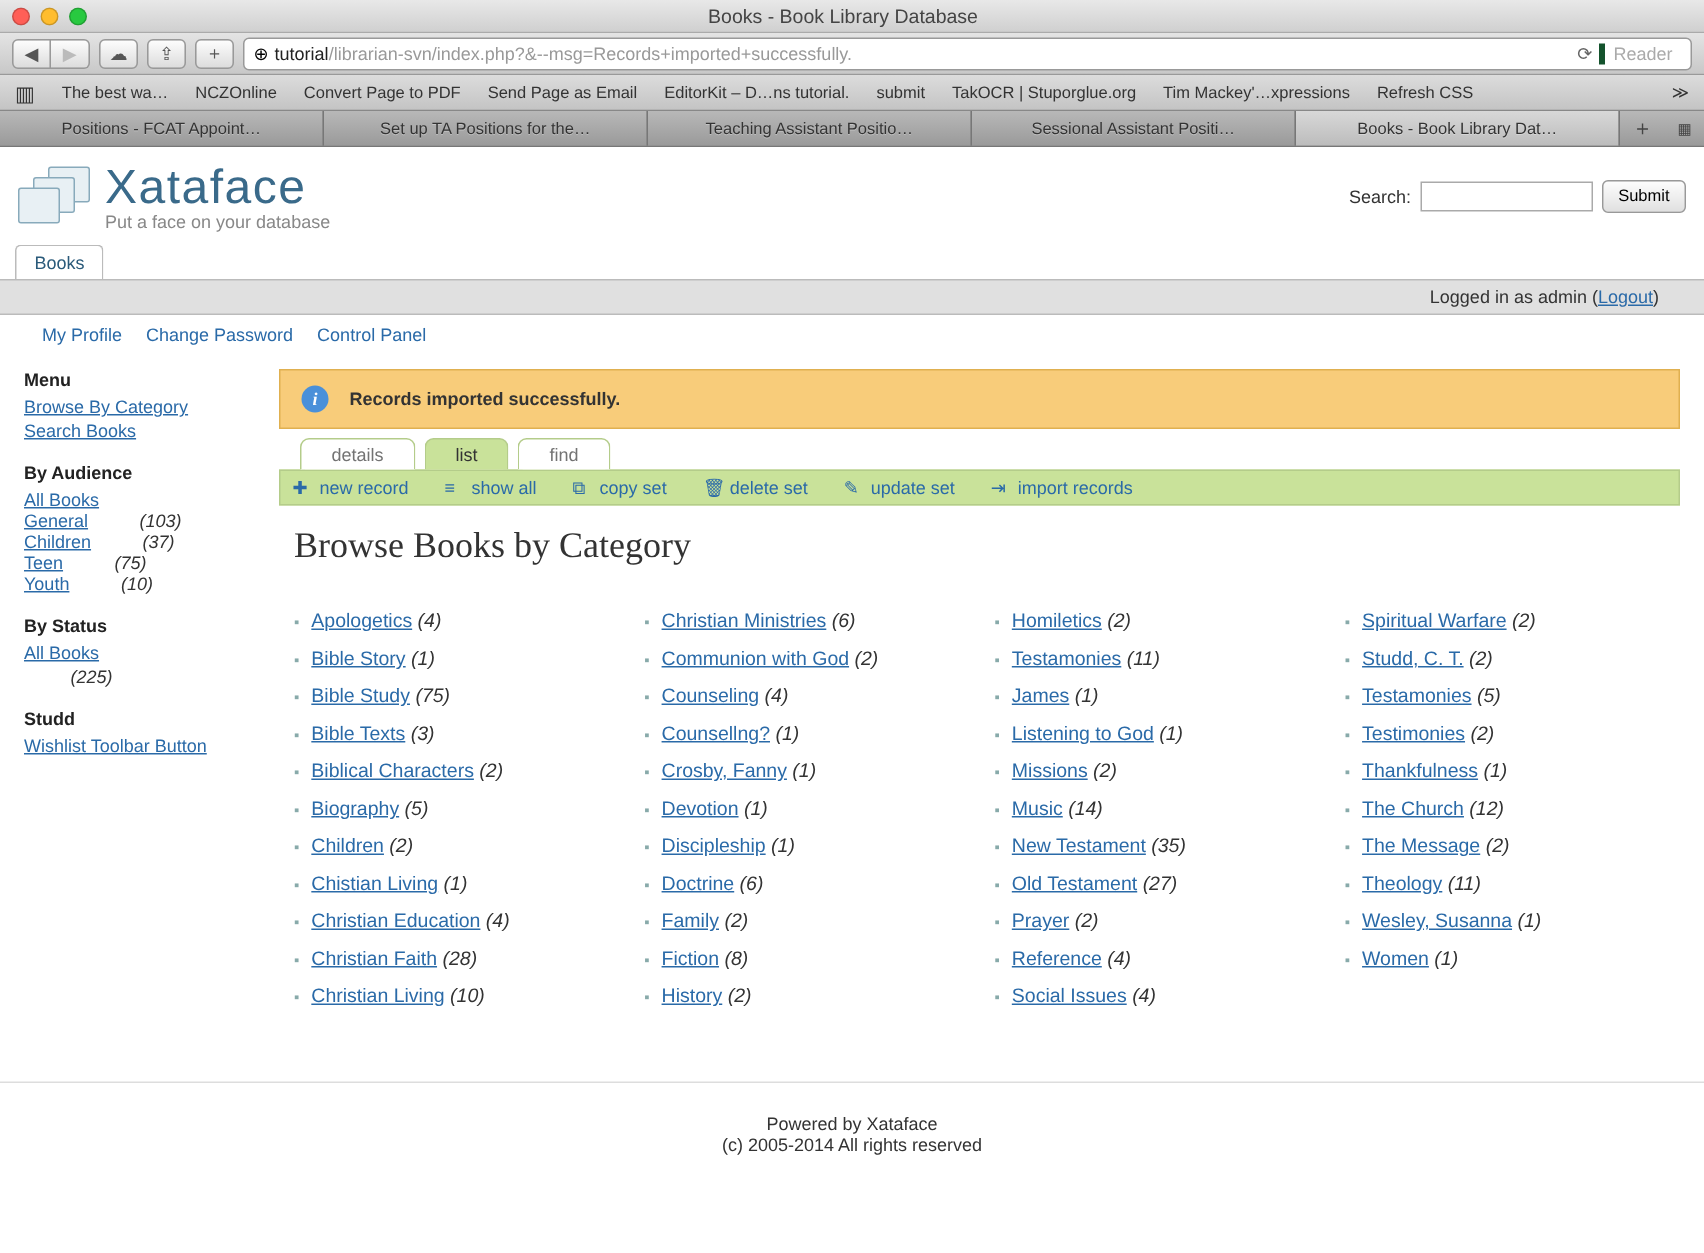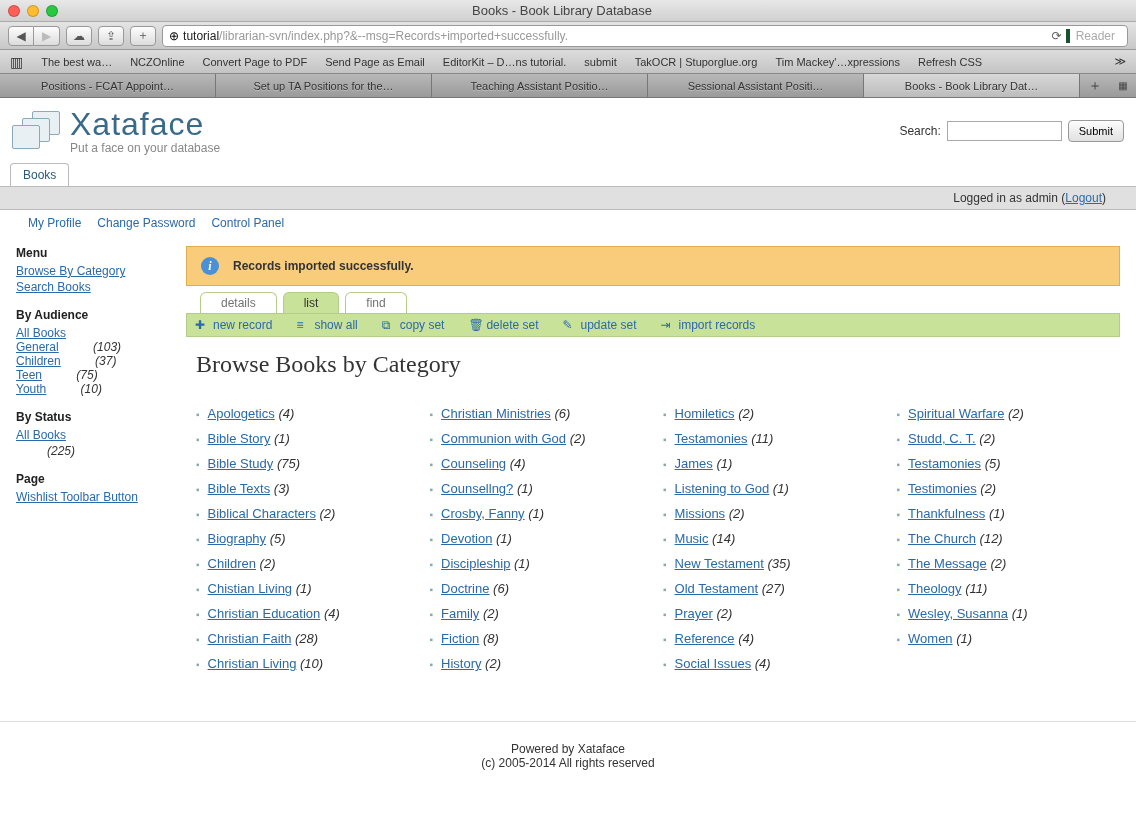--- a/index.html
+++ b/index.html
@@ -183,21 +183,21 @@
           <div><a href="#" style="display: inline;">General</a><span class="count"> (103)</span></div>
           <div><a href="#" style="display: inline;">Children</a><span class="count"> (37)</span></div>
           <div><a href="#" style="display: inline;">Teen</a><span class="count"> (75)</span></div>
           <div><a href="#" style="display: inline;">Youth</a><span class="count"> (10)</span></div>
         </div>
 
       <h4>By Status</h4>
       <a href="#">All Books</a>
       <span class="count">(225)</span>
 
-      <h4>Page</h4>
+      <h4>Studd</h4>
       <a href="#">Wishlist Toolbar Button</a>
     </div>
 
     <div class="main">
       <div class="msg">
         <span class="info-icon">i</span>
         <span>Records imported successfully.</span>
       </div>
 
       <div class="viewtabs">

